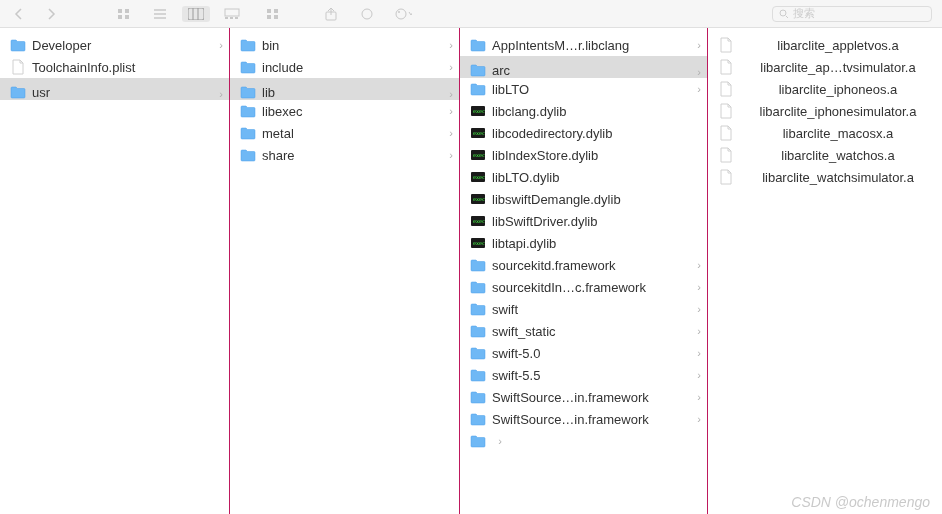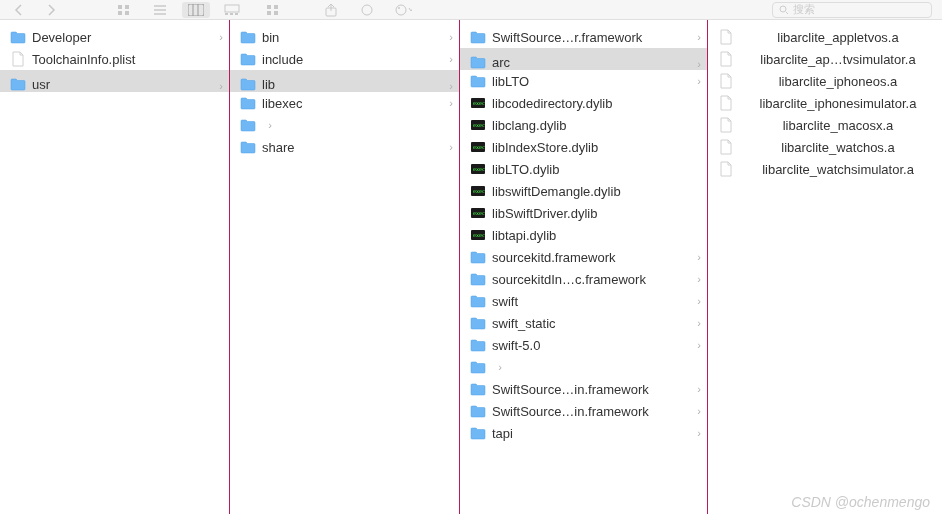--- a/index.html
+++ b/index.html
@@ -7,21 +7,21 @@
     font-family: -apple-system, "Helvetica Neue", Arial, sans-serif;
     font-size: 13px;
     color: #333;
     background: #fff;
     width: 942px;
     height: 514px;
     overflow: hidden;
     position: relative;
   }
   .toolbar {
-    height: 20px;
+    height: 28px;
     background: #f6f6f6;
     border-bottom: 1px solid #e0e0e0;
     display: flex;
     align-items: center;
     padding: 0 10px;
     gap: 0;
     color: #bdbdbd;
   }
   .toolbar .nav-group { display:flex; gap:14px; }
   .toolbar .view-group { display:flex; gap:8px; margin-left:50px; align-items:center;}
@@ -234,40 +234,41 @@
         </span>
         <span class="label">libexec</span>
         <span class="chev">›</span>
       </div>
       <div class="row">
         <span class="icon">
           <svg width="16" height="14" viewBox="0 0 16 14">
             <path d="M1 3 Q1 2 2 2 L6 2 L7.5 3.5 L14 3.5 Q15 3.5 15 4.5 L15 12 Q15 13 14 13 L2 13 Q1 13 1 12 Z" fill="#6fb8f5" stroke="#4a9fe8" stroke-width="0.5"></path>
           </svg>
         </span>
+        <span class="label">metal</span>
         <span class="chev">›</span>
       </div>
       <div class="row">
         <span class="icon">
           <svg width="16" height="14" viewBox="0 0 16 14">
             <path d="M1 3 Q1 2 2 2 L6 2 L7.5 3.5 L14 3.5 Q15 3.5 15 4.5 L15 12 Q15 13 14 13 L2 13 Q1 13 1 12 Z" fill="#6fb8f5" stroke="#4a9fe8" stroke-width="0.5"></path>
           </svg>
         </span>
         <span class="label">share</span>
         <span class="chev">›</span>
       </div>
     </div>
     <div class="col col-2">
       <div class="row">
         <span class="icon">
           <svg width="16" height="14" viewBox="0 0 16 14">
             <path d="M1 3 Q1 2 2 2 L6 2 L7.5 3.5 L14 3.5 Q15 3.5 15 4.5 L15 12 Q15 13 14 13 L2 13 Q1 13 1 12 Z" fill="#6fb8f5" stroke="#4a9fe8" stroke-width="0.5"></path>
           </svg>
         </span>
-        <span class="label">SwiftSource…r.framework</span>
+        <span class="label">AppIntentsM…r.libclang</span>
         <span class="chev">›</span>
       </div>
       <div class="row selected">
         <span class="icon">
           <svg width="16" height="14" viewBox="0 0 16 14">
             <path d="M1 3 Q1 2 2 2 L6 2 L7.5 3.5 L14 3.5 Q15 3.5 15 4.5 L15 12 Q15 13 14 13 L2 13 Q1 13 1 12 Z" fill="#6fb8f5" stroke="#4a9fe8" stroke-width="0.5"></path>
           </svg>
         </span>
         <span class="label">arc</span>
         <span class="chev">›</span>
@@ -281,38 +282,38 @@
         <span class="label">libLTO</span>
         <span class="chev">›</span>
       </div>
       <div class="row">
         <span class="icon">
           <svg width="16" height="14" viewBox="0 0 16 14">
             <rect x="1" y="2" width="14" height="10" rx="1" fill="#1a1a1a"></rect>
             <text x="3" y="9" font-size="5" fill="#4f4" font-family="monospace">exec</text>
           </svg>
         </span>
+        <span class="label">libclang.dylib</span>
+      </div>
+      <div class="row">
+        <span class="icon">
+          <svg width="16" height="14" viewBox="0 0 16 14">
+            <rect x="1" y="2" width="14" height="10" rx="1" fill="#1a1a1a"></rect>
+            <text x="3" y="9" font-size="5" fill="#4f4" font-family="monospace">exec</text>
+          </svg>
+        </span>
         <span class="label">libcodedirectory.dylib</span>
       </div>
       <div class="row">
         <span class="icon">
           <svg width="16" height="14" viewBox="0 0 16 14">
             <rect x="1" y="2" width="14" height="10" rx="1" fill="#1a1a1a"></rect>
             <text x="3" y="9" font-size="5" fill="#4f4" font-family="monospace">exec</text>
           </svg>
         </span>
-        <span class="label">libclang.dylib</span>
-      </div>
-      <div class="row">
-        <span class="icon">
-          <svg width="16" height="14" viewBox="0 0 16 14">
-            <rect x="1" y="2" width="14" height="10" rx="1" fill="#1a1a1a"></rect>
-            <text x="3" y="9" font-size="5" fill="#4f4" font-family="monospace">exec</text>
-          </svg>
-        </span>
         <span class="label">libIndexStore.dylib</span>
       </div>
       <div class="row">
         <span class="icon">
           <svg width="16" height="14" viewBox="0 0 16 14">
             <rect x="1" y="2" width="14" height="10" rx="1" fill="#1a1a1a"></rect>
             <text x="3" y="9" font-size="5" fill="#4f4" font-family="monospace">exec</text>
           </svg>
         </span>
         <span class="label">libLTO.dylib</span>
@@ -388,20 +389,21 @@
         </span>
         <span class="label">swift-5.0</span>
         <span class="chev">›</span>
       </div>
       <div class="row">
         <span class="icon">
           <svg width="16" height="14" viewBox="0 0 16 14">
             <path d="M1 3 Q1 2 2 2 L6 2 L7.5 3.5 L14 3.5 Q15 3.5 15 4.5 L15 12 Q15 13 14 13 L2 13 Q1 13 1 12 Z" fill="#6fb8f5" stroke="#4a9fe8" stroke-width="0.5"></path>
           </svg>
         </span>
+        <span class="label">swift-5.5</span>
         <span class="chev">›</span>
       </div>
       <div class="row">
         <span class="icon">
           <svg width="16" height="14" viewBox="0 0 16 14">
             <path d="M1 3 Q1 2 2 2 L6 2 L7.5 3.5 L14 3.5 Q15 3.5 15 4.5 L15 12 Q15 13 14 13 L2 13 Q1 13 1 12 Z" fill="#6fb8f5" stroke="#4a9fe8" stroke-width="0.5"></path>
           </svg>
         </span>
         <span class="label">SwiftSource…in.framework</span>
         <span class="chev">›</span>
@@ -414,21 +416,20 @@
         </span>
         <span class="label">SwiftSource…in.framework</span>
         <span class="chev">›</span>
       </div>
       <div class="row">
         <span class="icon">
           <svg width="16" height="14" viewBox="0 0 16 14">
             <path d="M1 3 Q1 2 2 2 L6 2 L7.5 3.5 L14 3.5 Q15 3.5 15 4.5 L15 12 Q15 13 14 13 L2 13 Q1 13 1 12 Z" fill="#6fb8f5" stroke="#4a9fe8" stroke-width="0.5"></path>
           </svg>
         </span>
-        <span class="label">tapi</span>
         <span class="chev">›</span>
       </div>
     </div>
     <div class="col col-3">
       <div class="row">
         <span class="icon">
           <svg width="14" height="16" viewBox="0 0 14 16">
             <path d="M2 1 L9 1 L12 4 L12 15 L2 15 Z" fill="#ffffff" stroke="#d0d0d0"></path>
             <path d="M9 1 L9 4 L12 4" fill="none" stroke="#d0d0d0"></path>
           </svg>

